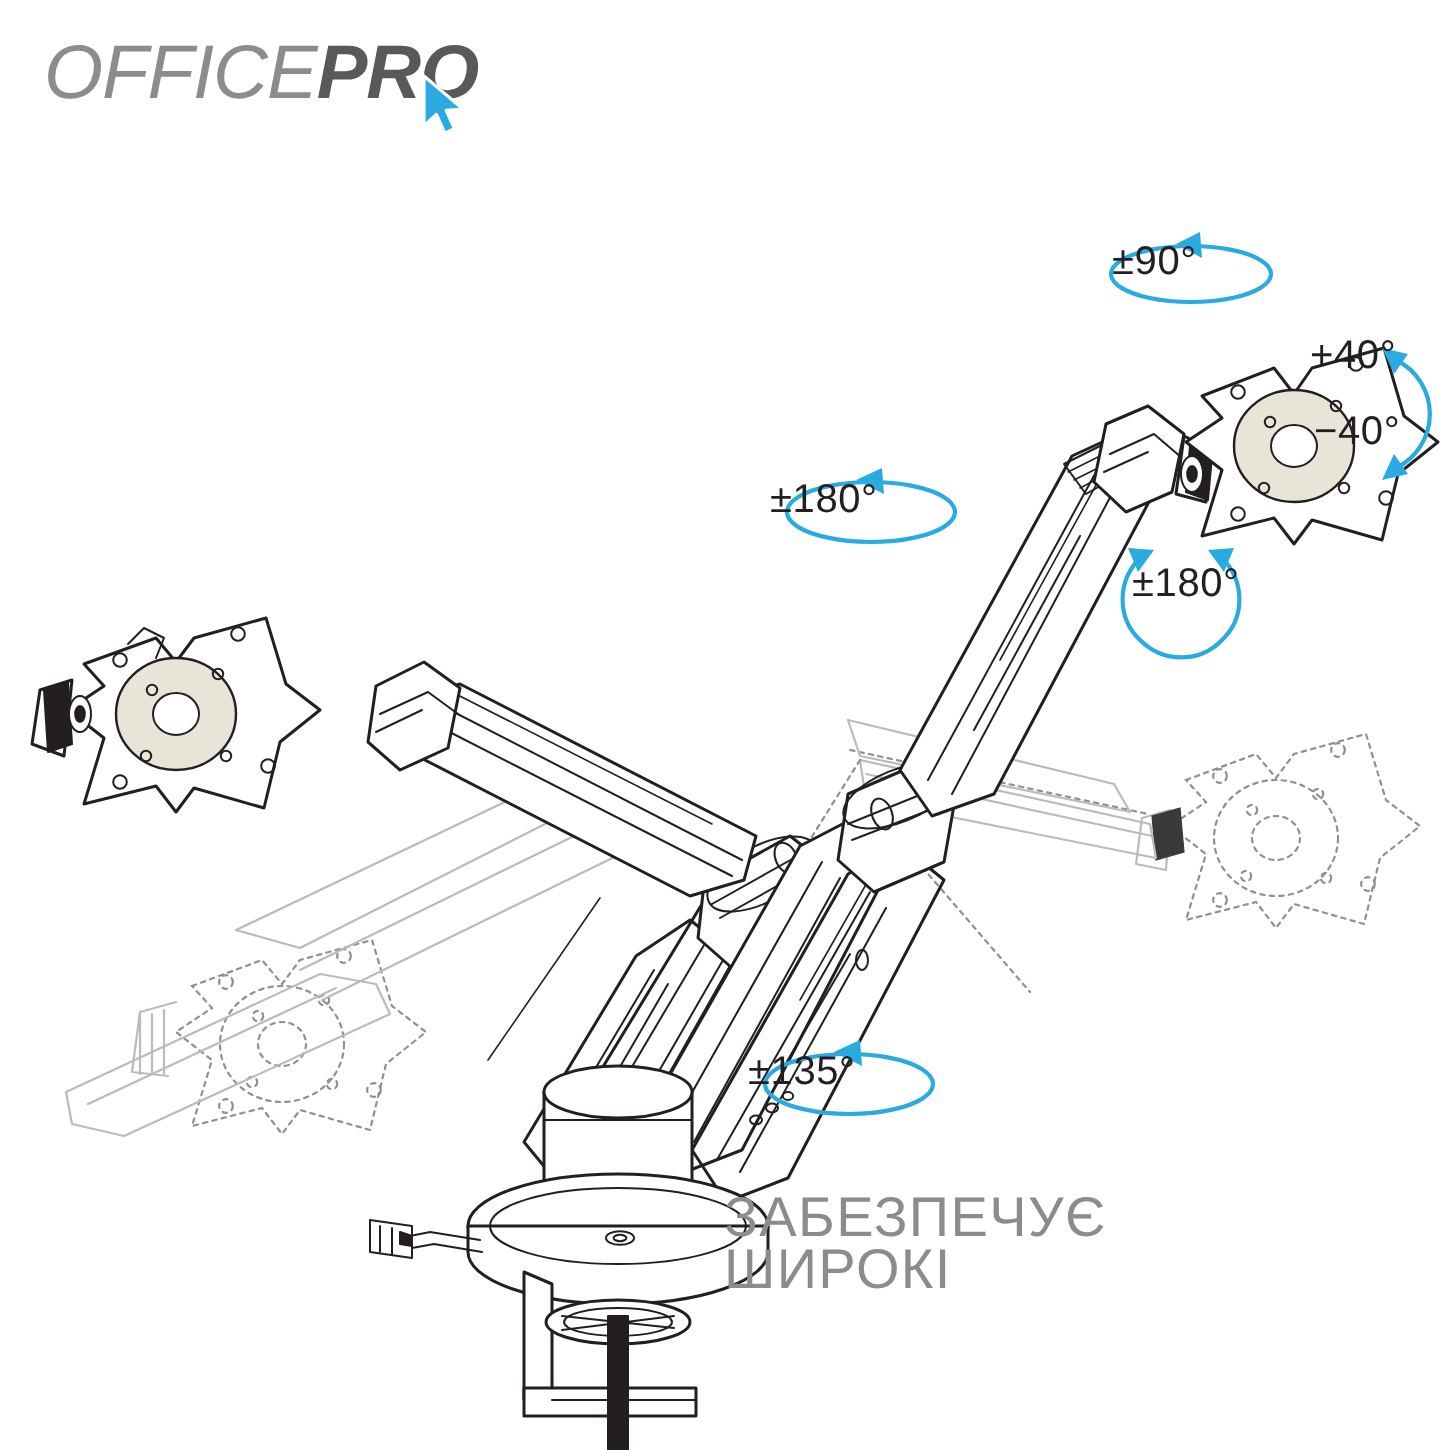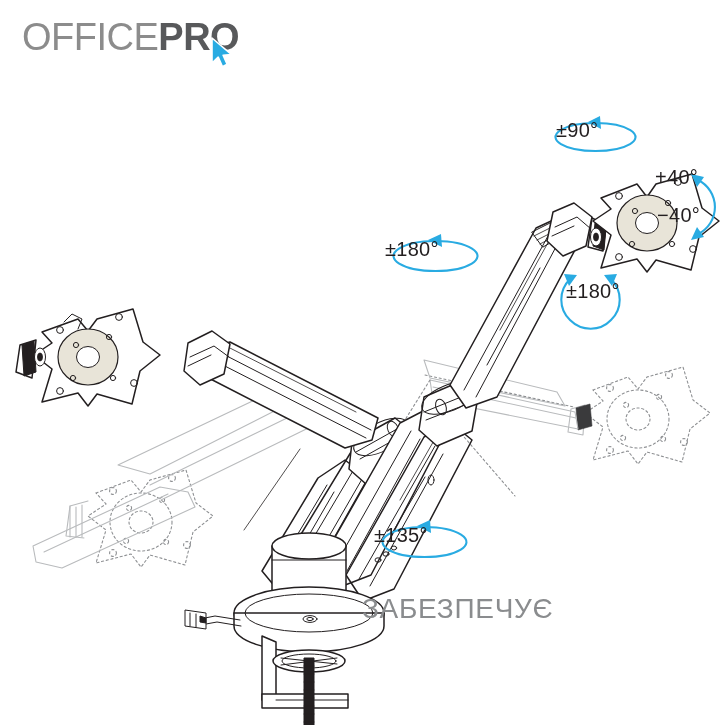--- a/index.html
+++ b/index.html
@@ -15,20 +15,21 @@
     font-family: "Liberation Sans", sans-serif;
   }
 
   
   #brand-logo {
     position: absolute;
     left: 22px;
     top: 12px;
     width: 230px;
     height: 56px;
+    font-style: italic;
   }
   .logo-text {
     font-size: 38px;
     letter-spacing: -0.5px;
     line-height: 50px;
     white-space: nowrap;
   }
   .logo-office {
     color: #8c8c8c;
     font-weight: 400;
@@ -354,13 +355,14 @@
     <path class="arr" d="M425 467 A42 15 0 1 1 424 467"></path>
     <path class="arr-head" d="M430 460 L417 466 L431 473 Z"></path>
     <text class="ang-label" x="374" y="482" text-anchor="start">±135°</text>
   </g>
 
 </svg>
 </div>
 
 <div id="tagline">
   <div class="line">ЗАБЕЗПЕЧУЄ</div>
+  <div class="line">ШИРОКІ</div>
 </div>
 
 </body></html>

